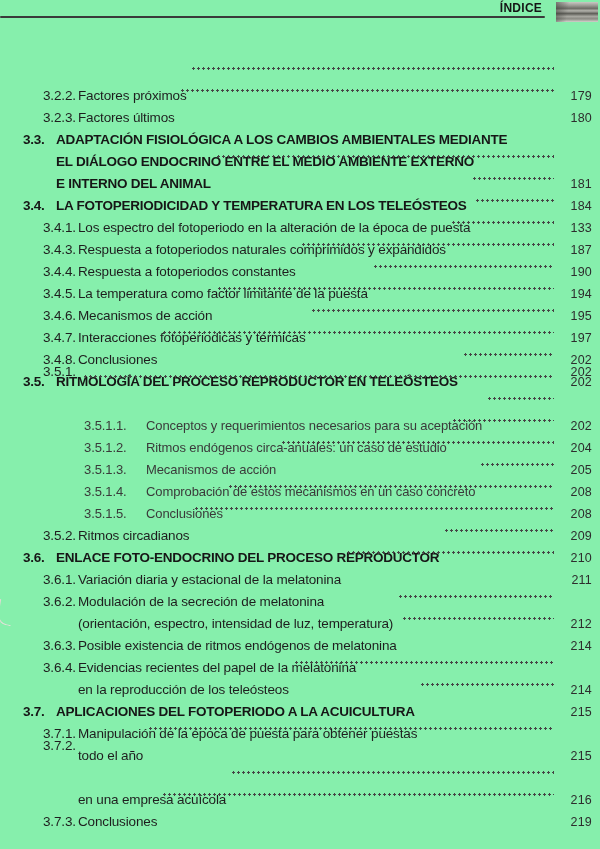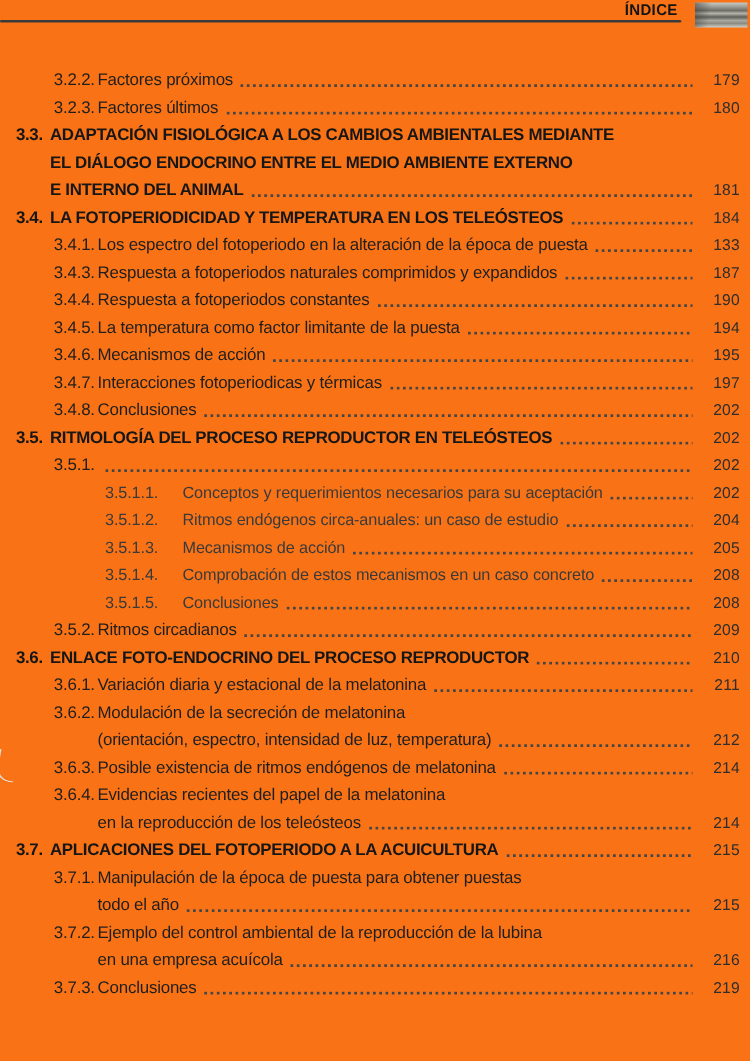--- a/index.html
+++ b/index.html
@@ -4,21 +4,21 @@
 <style>
   html, body {
     margin: 0;
     padding: 0;
     background: #fbfbf8;
   }
   .page {
     position: relative;
     width: 600px;
     height: 849px;
-    background: #f97316;
+    background: #86efac;
     font-family: "Liberation Sans", sans-serif;
     overflow: hidden;
   }
 
   
   .header-title {
     position: absolute;
     top: 1px;
     right: 58px;
     font-size: 12.5px;
@@ -79,20 +79,21 @@
     height: 22px;
     line-height: 22px;
     white-space: nowrap;
   }
   .num {
     flex: 0 0 auto;
     display: inline-block;
   }
   .txt {
     flex: 0 0 auto;
+    margin-top: 32px;
   }
   .leader {
     flex: 1 1 auto;
     align-self: flex-end;
     height: 5px;
     margin: 0 8px 4px 5px;
     background-image: radial-gradient(circle, #454545 1px, rgba(0,0,0,0) 1.35px);
     background-size: 5px 5px;
     background-repeat: repeat-x;
     background-position: left bottom;
@@ -101,21 +102,21 @@
     flex: 0 0 auto;
     width: 30px;
     text-align: right;
     font-size: 12.5px;
     font-weight: 400;
     color: #2d2d2d;
     letter-spacing: 0.2px;
   }
 
   .lvl1 { font-size: 13.5px; font-weight: 700; color: #161616; letter-spacing: -0.25px; }
-  .lvl1 .num { margin-left: 7px;  width: 33px; text-align: center; }
+  .lvl1 .num { margin-left: 23px;  width: 33px; }
 
   .lvl2 { font-size: 13.5px; font-weight: 400; color: #1e1e1e; letter-spacing: -0.15px; }
   .lvl2 .num { margin-left: 43px; width: 35px; }
 
   .lvl3 { font-size: 13px; font-weight: 400; color: #3a3a3a; letter-spacing: -0.1px; }
   .lvl3 .num { margin-left: 84px; width: 62px; }
 
   .lvl1 .page-num, .lvl2 .page-num, .lvl3 .page-num { font-weight: 400; }
 </style>
 </head>
@@ -302,21 +303,20 @@
         <span class="txt">Manipulación de la época de puesta para obtener puestas</span>
       </div>
       <div class="line lvl2">
         <span class="num"></span>
         <span class="txt">todo el año</span>
         <span class="leader"></span>
         <span class="page-num">215</span>
       </div>
       <div class="line lvl2">
         <span class="num">3.7.2.</span>
-        <span class="txt">Ejemplo del control ambiental de la reproducción de la lubina</span>
       </div>
       <div class="line lvl2">
         <span class="num"></span>
         <span class="txt">en una empresa acuícola</span>
         <span class="leader"></span>
         <span class="page-num">216</span>
       </div>
       <div class="line lvl2">
         <span class="num">3.7.3.</span>
         <span class="txt">Conclusiones</span>

